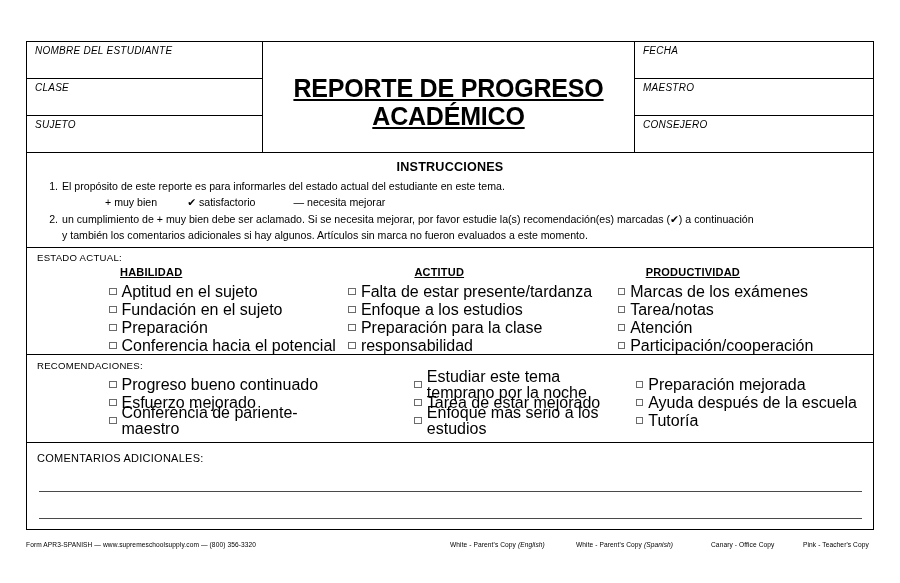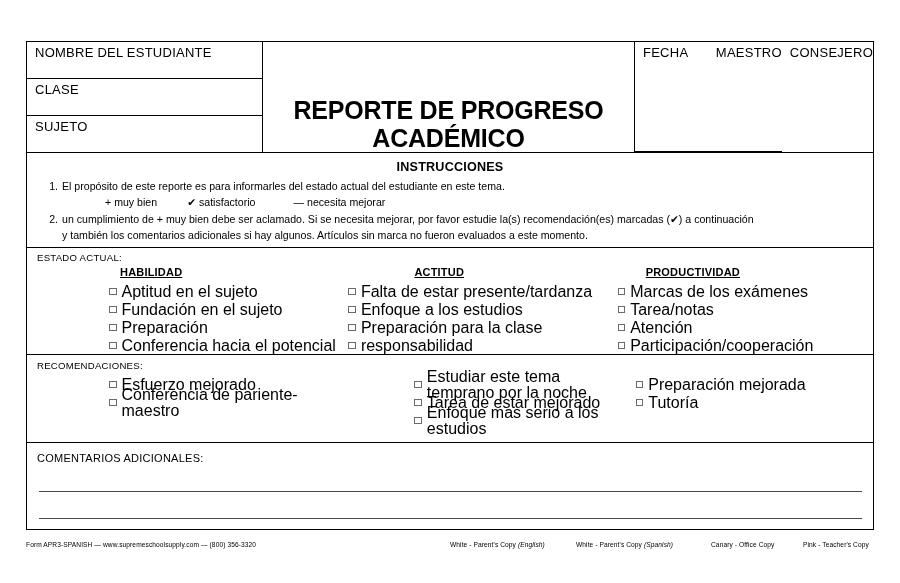--- a/index.html
+++ b/index.html
@@ -49,38 +49,40 @@
     box-sizing: border-box;
     border-right: 1.2px solid #000;
     display: flex;
     flex-direction: column;
   }
   .hdr-col-mid {
     flex: 1;
     box-sizing: border-box;
     border-right: 1.2px solid #000;
     display: flex;
-    align-items: flex-end;
+    align-items: center;
     justify-content: center;
     padding-top: 9px;
+    text-decoration: underline;
   }
   .hdr-col-right {
     width: 238px;
     box-sizing: border-box;
     display: flex;
-    flex-direction: row;
+    flex-direction: column;
   }
   .hdr-cell {
     flex: 1;
     box-sizing: border-box;
     border-bottom: 1.1px solid #000;
     padding: 4px 0 0 8px;
-    font-size: 13px;
+    font-size: 10px;
     letter-spacing: 0.25px;
     line-height: 1;
+    font-style: italic;
   }
   .hdr-cell.last { border-bottom: none; }
 
   .form-title {
     text-align: center;
     font-size: 25px;
     font-weight: bold;
     line-height: 1.12;
     letter-spacing: -0.2px;
     font-family: "Liberation Sans", sans-serif;
@@ -387,20 +389,24 @@
     </div>
 
     <div class="recs-band">
       <div class="band-label">RECOMENDACIONES:</div>
 
       <div class="cols">
 
         <div class="col col-1">
           <div class="cb-row">
             <span class="cb"></span>
+            <span>Progreso bueno continuado</span>
+          </div>
+          <div class="cb-row">
+            <span class="cb"></span>
             <span>Esfuerzo mejorado</span>
           </div>
           <div class="cb-row">
             <span class="cb"></span>
             <span>Conferencia de pariente-maestro</span>
           </div>
         </div>
 
         <div class="col col-2">
           <div class="cb-row">
@@ -414,20 +420,24 @@
           <div class="cb-row">
             <span class="cb"></span>
             <span>Enfoque mas serio a los estudios</span>
           </div>
         </div>
 
         <div class="col col-3">
           <div class="cb-row">
             <span class="cb"></span>
             <span>Preparación mejorada</span>
+          </div>
+          <div class="cb-row">
+            <span class="cb"></span>
+            <span>Ayuda después de la escuela</span>
           </div>
           <div class="cb-row">
             <span class="cb"></span>
             <span>Tutoría</span>
           </div>
         </div>
 
       </div>
     </div>
 

